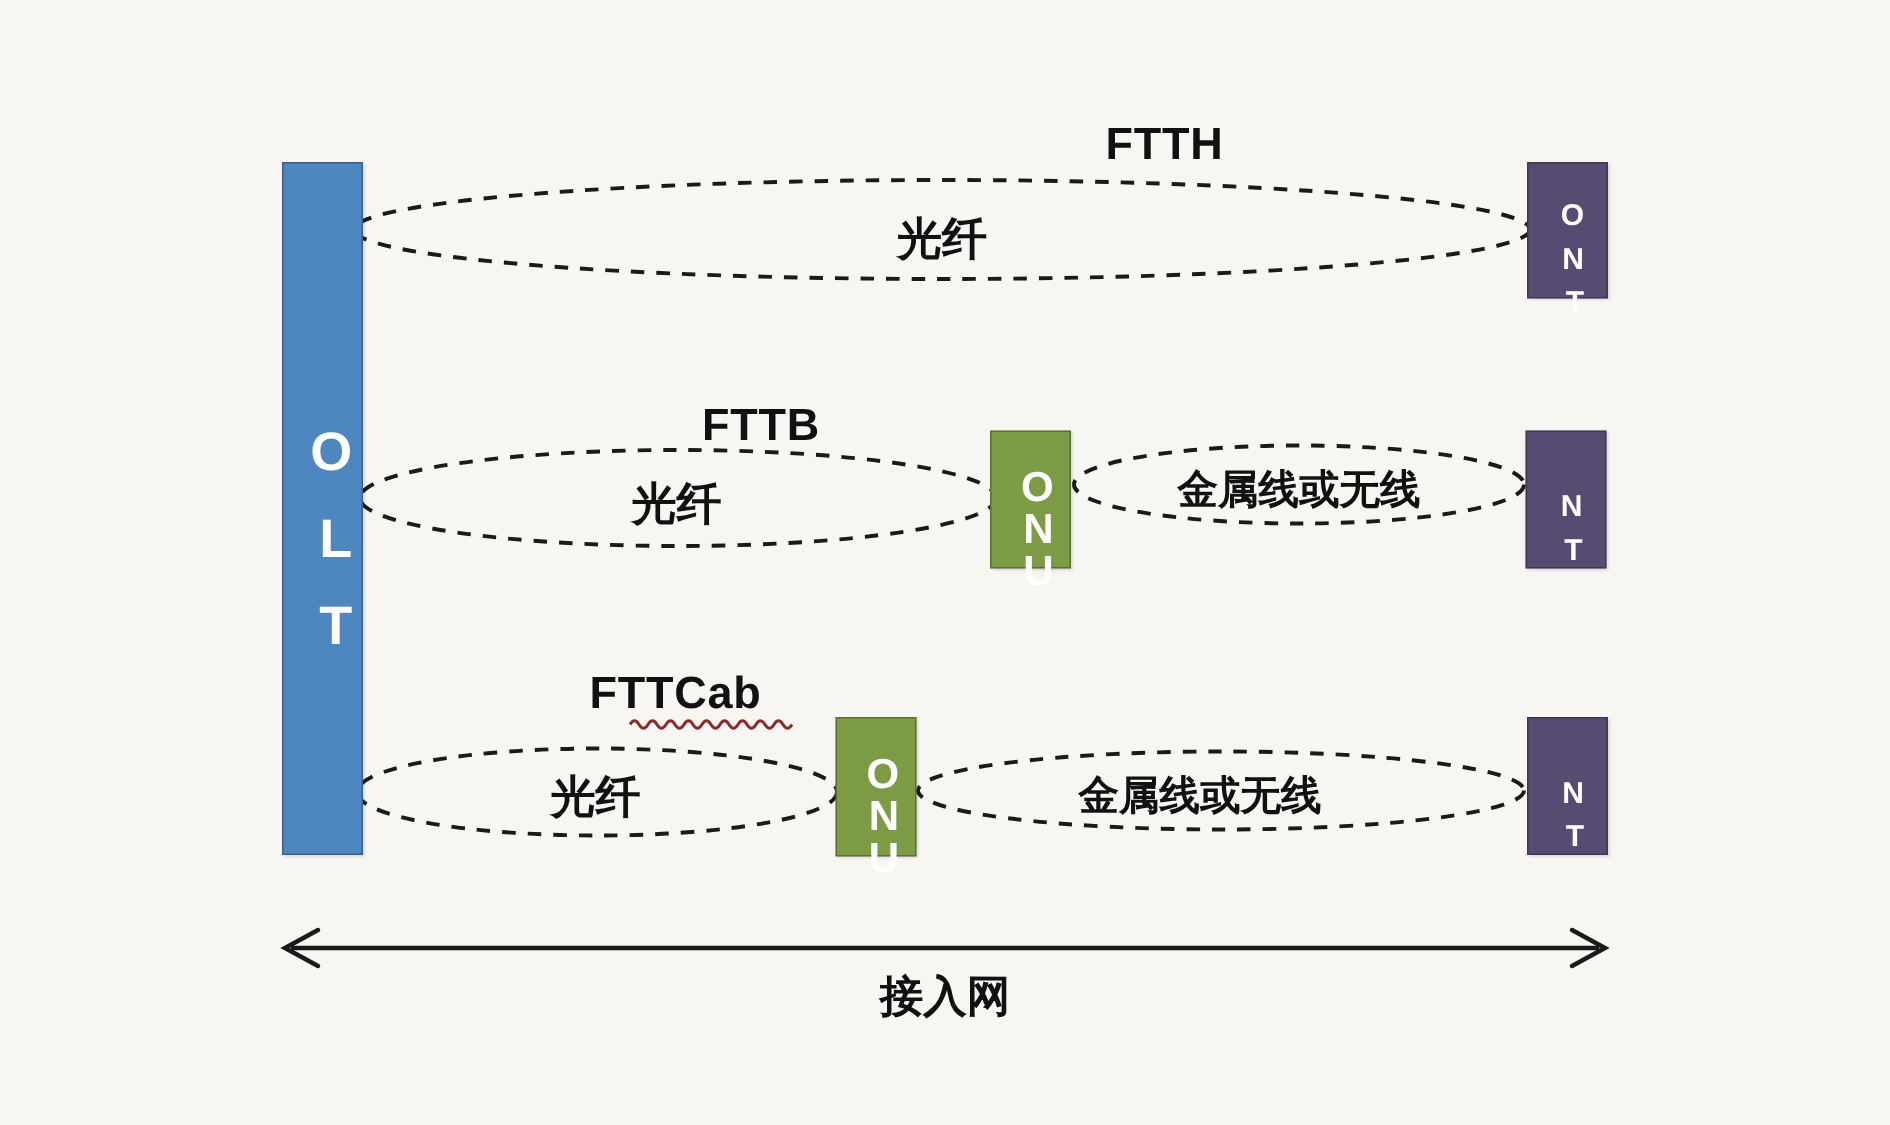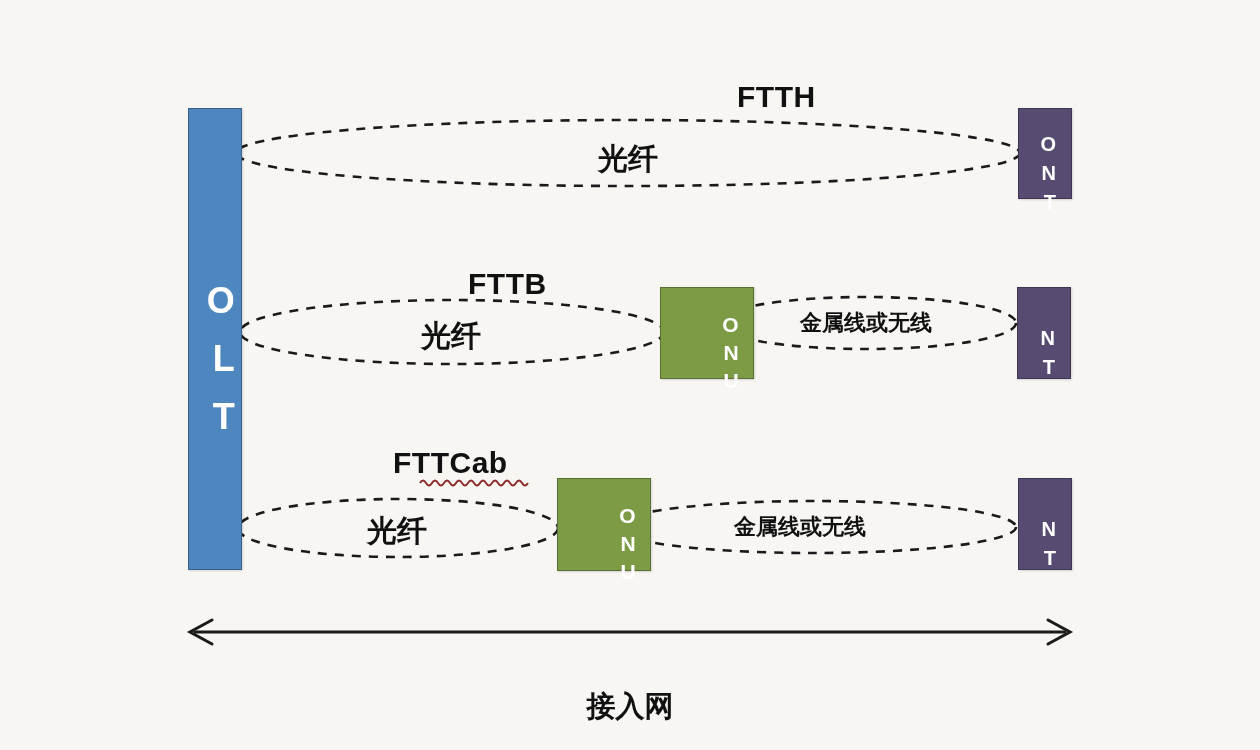--- a/index.html
+++ b/index.html
@@ -33,40 +33,40 @@
   .node .stack{
     display:block;
     width:1.1em;
     word-break:break-all;
     text-align:right;
     font-weight:bold;
     margin-top:39px;
   }
   .node-olt{background:var(--c-olt,#4e86bf);font-size:36px;}
   .node-olt .stack{line-height:58px;}
-  .node-onu{background:var(--c-onu,#7d9b45);font-size:21px;padding-left:40px;}
+  .node-onu{background:var(--c-onu,#7d9b45);font-size:28px;}
   .node-onu .stack{line-height:28px;}
   .node-nt{background:var(--c-nt,#574b72);font-size:20px;}
   .node-nt .stack{line-height:29px;}
   .seg-title{
     position:absolute;
     color:#111;
     font-weight:bold;
     font-size:30px;
     text-align:left;
     letter-spacing:0.5px;
   }
   .link-label{
     position:absolute;
     color:#111;
     font-weight:600;
     text-align:center;
   }
   .fiber-label{font-size:30px;}
-  .copper-label{font-size:22px;}
+  .copper-label{font-size:27px;}
   .axis-label{
     position:absolute;
     color:#111;
     font-weight:600;
     font-size:29px;
     text-align:center;
   }
 </style>
 </head>
 <body>
@@ -115,15 +115,15 @@
   <div class="seg-title" style="left:393px;top:446px;width:160px;">FTTCab</div>
   <div class="link-label fiber-label" style="left:327px;top:511px;width:140px;">光纤</div>
   <div class="node node-onu" style="left:557px;top:478px;width:52px;height:91px;">
     <span class="stack">ONU</span>
   </div>
   <div class="link-label copper-label" style="left:680px;top:512px;width:240px;">金属线或无线</div>
   <div class="node node-nt" style="left:1018px;top:478px;width:52px;height:90px;">
     <span class="stack">NT</span>
   </div>
 
-  <div class="axis-label" style="left:550px;top:687px;width:160px;">接入网</div>
+  <div class="axis-label" style="left:550px;top:645px;width:160px;">接入网</div>
 
 </div>
 
 </body></html>

